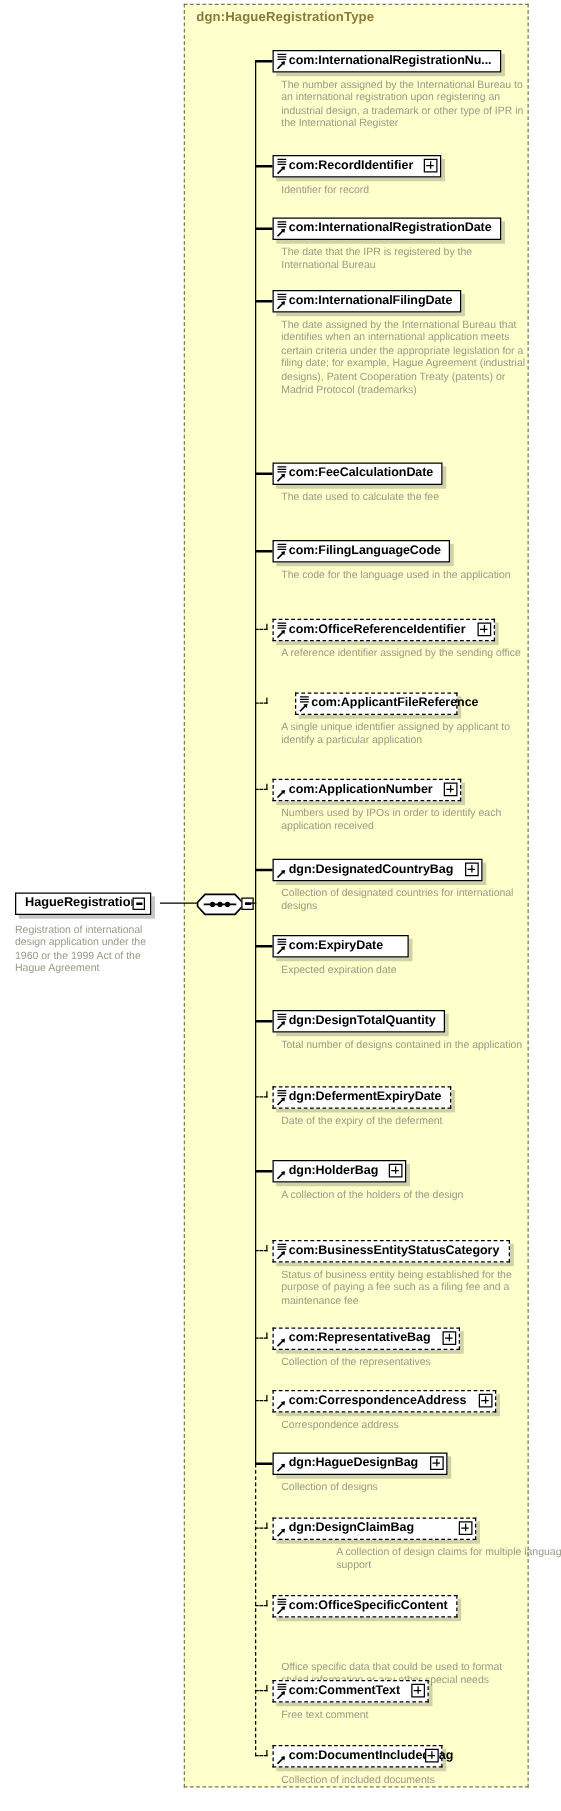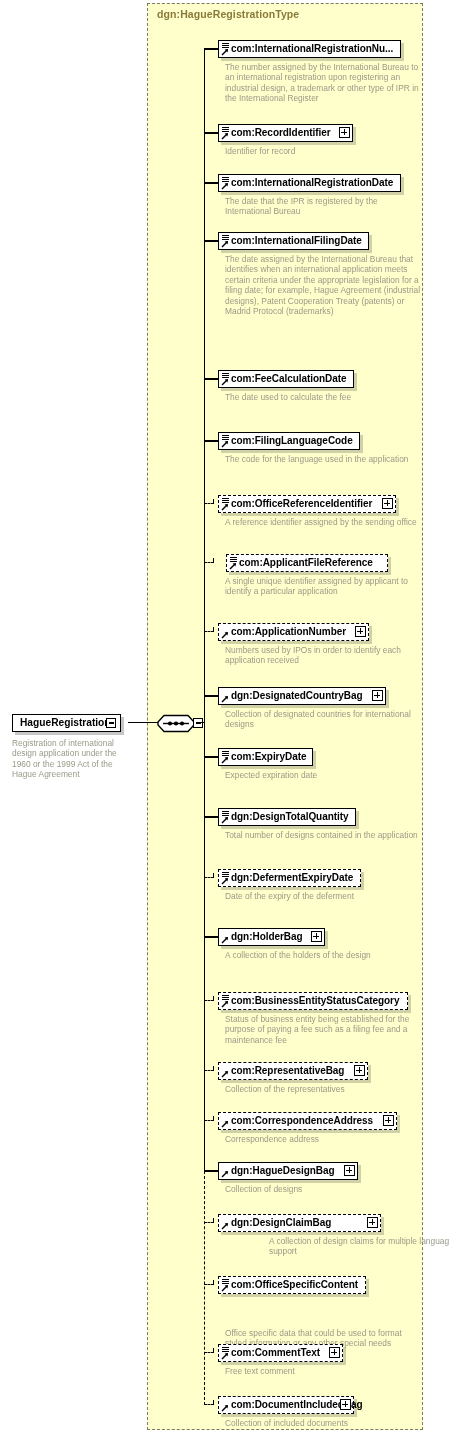--- a/index.html
+++ b/index.html
@@ -365,21 +365,21 @@
       <svg class="arrow-icon" viewBox="0 0 8 8">
         <path d="M1 7 L6.3 1.7" stroke="#000" stroke-width="1.4" fill="none"></path>
         <path d="M7 1 L3.6 1.5 L6.5 4.4 Z" fill="#000"></path>
       </svg>
       <span class="elem-label">com:OfficeReferenceIdentifier</span>
       <span class="expand-box" style="right: 2px; top: 2px;"></span>
     </div>
     <div class="stub dashed" style="left: 204px; top: 503.3px; width: 10px;"></div>
     <div class="elbow" style="left: 213px; top: 499.3px; height: 5px;"></div>
     <div class="annotation" style="left: 225px; top: 517px; width: 196px;">A reference identifier assigned by the sending office</div>
-    <div class="elem-box optional" style="left: 226px; top: 554px; width: 162px;">
+    <div class="elem-box optional" style="left: 236px; top: 554px; width: 130px;">
       <span class="lines-icon">
         <i></i>
         <i></i>
         <i></i>
       </span>
       <svg class="arrow-icon" viewBox="0 0 8 8">
         <path d="M1 7 L6.3 1.7" stroke="#000" stroke-width="1.4" fill="none"></path>
         <path d="M7 1 L3.6 1.5 L6.5 4.4 Z" fill="#000"></path>
       </svg>
       <span class="elem-label">com:ApplicantFileReference</span>
@@ -401,21 +401,21 @@
     <div class="elem-box required" style="left: 218px; top: 687px; width: 168px;">
       <svg class="arrow-icon" viewBox="0 0 8 8">
         <path d="M1 7 L6.3 1.7" stroke="#000" stroke-width="1.4" fill="none"></path>
         <path d="M7 1 L3.6 1.5 L6.5 4.4 Z" fill="#000"></path>
       </svg>
       <span class="elem-label">dgn:DesignatedCountryBag</span>
       <span class="expand-box" style="right: 2px; top: 2px;"></span>
     </div>
     <div class="stub" style="left: 204px; top: 695.3px; width: 14px;"></div>
     <div class="annotation" style="left: 225px; top: 709px; width: 196px;">Collection of designated countries for international designs</div>
-    <div class="elem-box required" style="left: 218px; top: 748px; width: 95px;">
+    <div class="elem-box required" style="left: 218px; top: 748px; width: 109px;">
       <span class="lines-icon">
         <i></i>
         <i></i>
         <i></i>
       </span>
       <svg class="arrow-icon" viewBox="0 0 8 8">
         <path d="M1 7 L6.3 1.7" stroke="#000" stroke-width="1.4" fill="none"></path>
         <path d="M7 1 L3.6 1.5 L6.5 4.4 Z" fill="#000"></path>
       </svg>
       <span class="elem-label">com:ExpiryDate</span>

